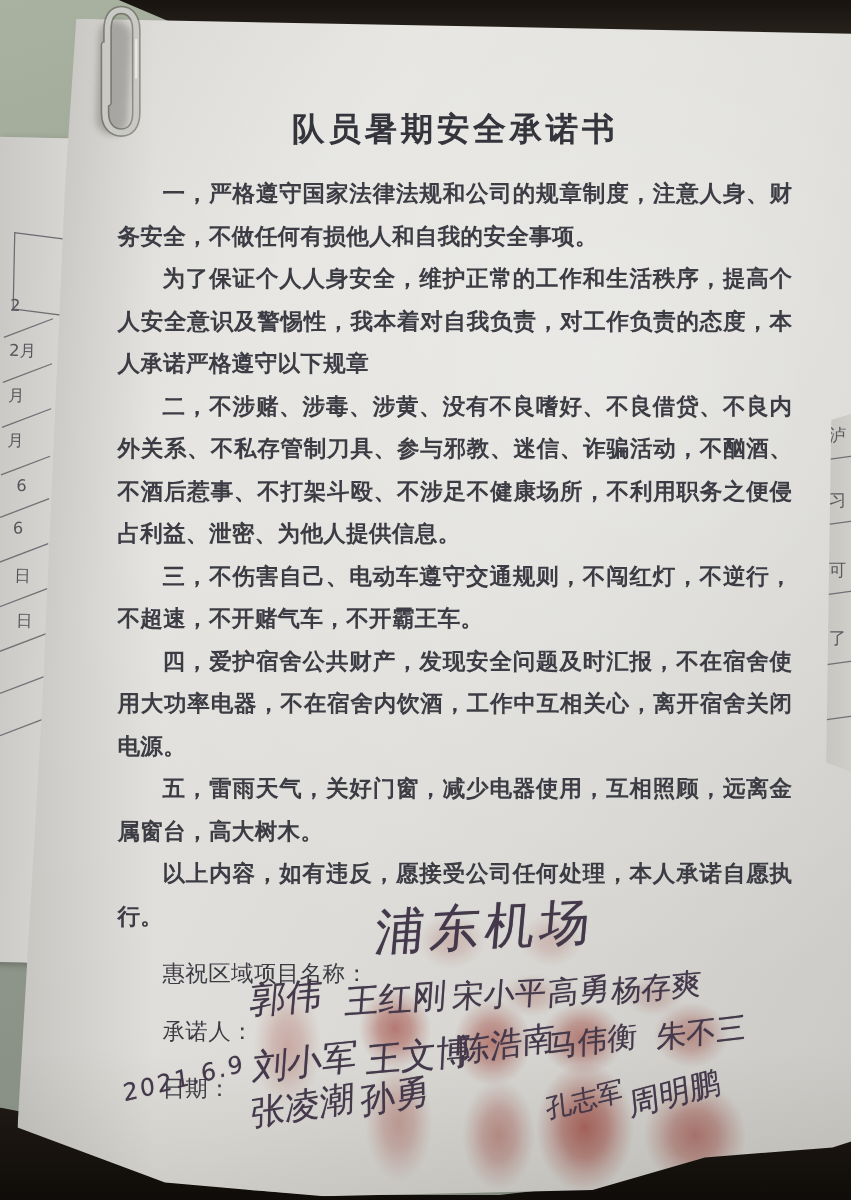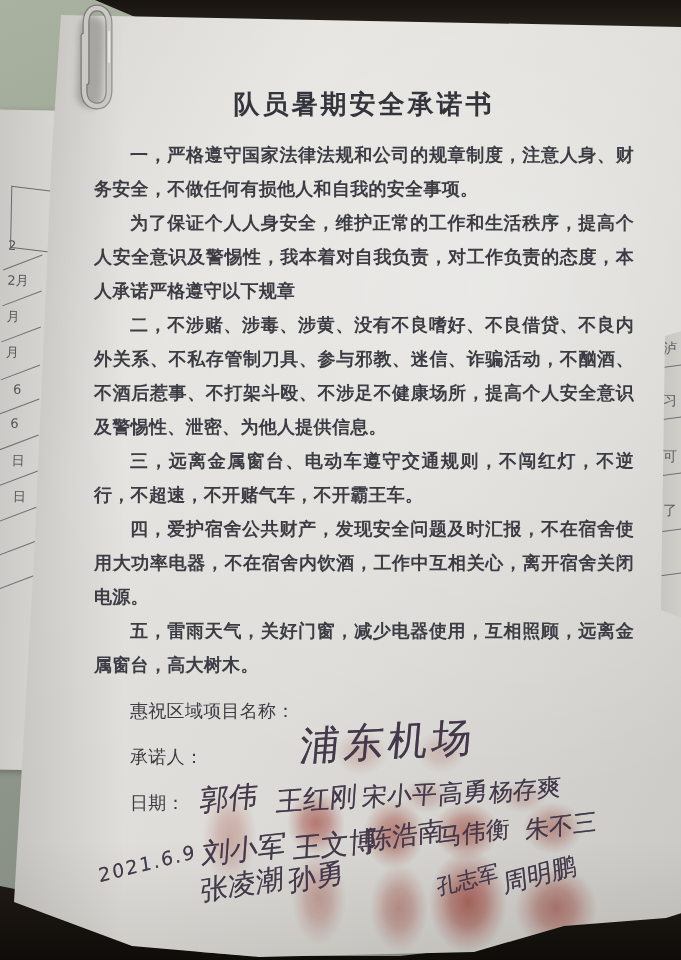--- a/index.html
+++ b/index.html
@@ -138,24 +138,25 @@
 </div>
 
 <div class="layer paper">
   <div class="shade-left"></div>
   <div class="shade-bottom"></div>
 
   <div class="content">
     <h1 class="doc-title">队员暑期安全承诺书</h1>
     <p>一，严格遵守国家法律法规和公司的规章制度，注意人身、财务安全，不做任何有损他人和自我的安全事项。</p>
     <p>为了保证个人人身安全，维护正常的工作和生活秩序，提高个人安全意识及警惕性，我本着对自我负责，对工作负责的态度，本人承诺严格遵守以下规章</p>
-    <p>二，不涉赌、涉毒、涉黄、没有不良嗜好、不良借贷、不良内外关系、不私存管制刀具、参与邪教、迷信、诈骗活动，不酗酒、不酒后惹事、不打架斗殴、不涉足不健康场所，提高个人安全意识及警惕性、泄密、为他人提供信息。</p>
-    <p>三，远离金属窗台、电动车遵守交通规则，不闯红灯，不逆行，不超速，不开赌气车，不开霸王车。</p>
+    <p>二，不涉赌、涉毒、涉黄、没有不良嗜好、不良借贷、不良内外关系、不私存管制刀具、参与邪教、迷信、诈骗活动，不酗酒、不酒后惹事、不打架斗殴、不涉足不健康场所，不利用职务之便侵占利益、泄密、为他人提供信息。</p>
+    <p>三，不伤害自己、电动车遵守交通规则，不闯红灯，不逆行，不超速，不开赌气车，不开霸王车。</p>
     <p>四，爱护宿舍公共财产，发现安全问题及时汇报，不在宿舍使用大功率电器，不在宿舍内饮酒，工作中互相关心，离开宿舍关闭电源。</p>
     <p>五，雷雨天气，关好门窗，减少电器使用，互相照顾，远离金属窗台，高大树木。</p>
+    <p>以上内容，如有违反，愿接受公司任何处理，本人承诺自愿执行。</p>
     <p class="sign-line first">惠祝区域项目名称：</p>
     <p class="sign-line">承诺人：</p>
     <p class="sign-line">日期：</p>
   </div>
 
   <div class="tp" style="left:330px;top:731px;width:54px;height:44px;opacity:.28;"></div>
   <div class="tp" style="left:412px;top:731px;width:50px;height:42px;opacity:.26;"></div>
   <div class="tp" style="left:398px;top:779px;width:48px;height:34px;opacity:.30;"></div>
   <div class="tp" style="left:496px;top:781px;width:46px;height:32px;opacity:.28;"></div>
   <div class="tp" style="left:199px;top:789px;width:54px;height:96px;opacity:.38;"></div>

